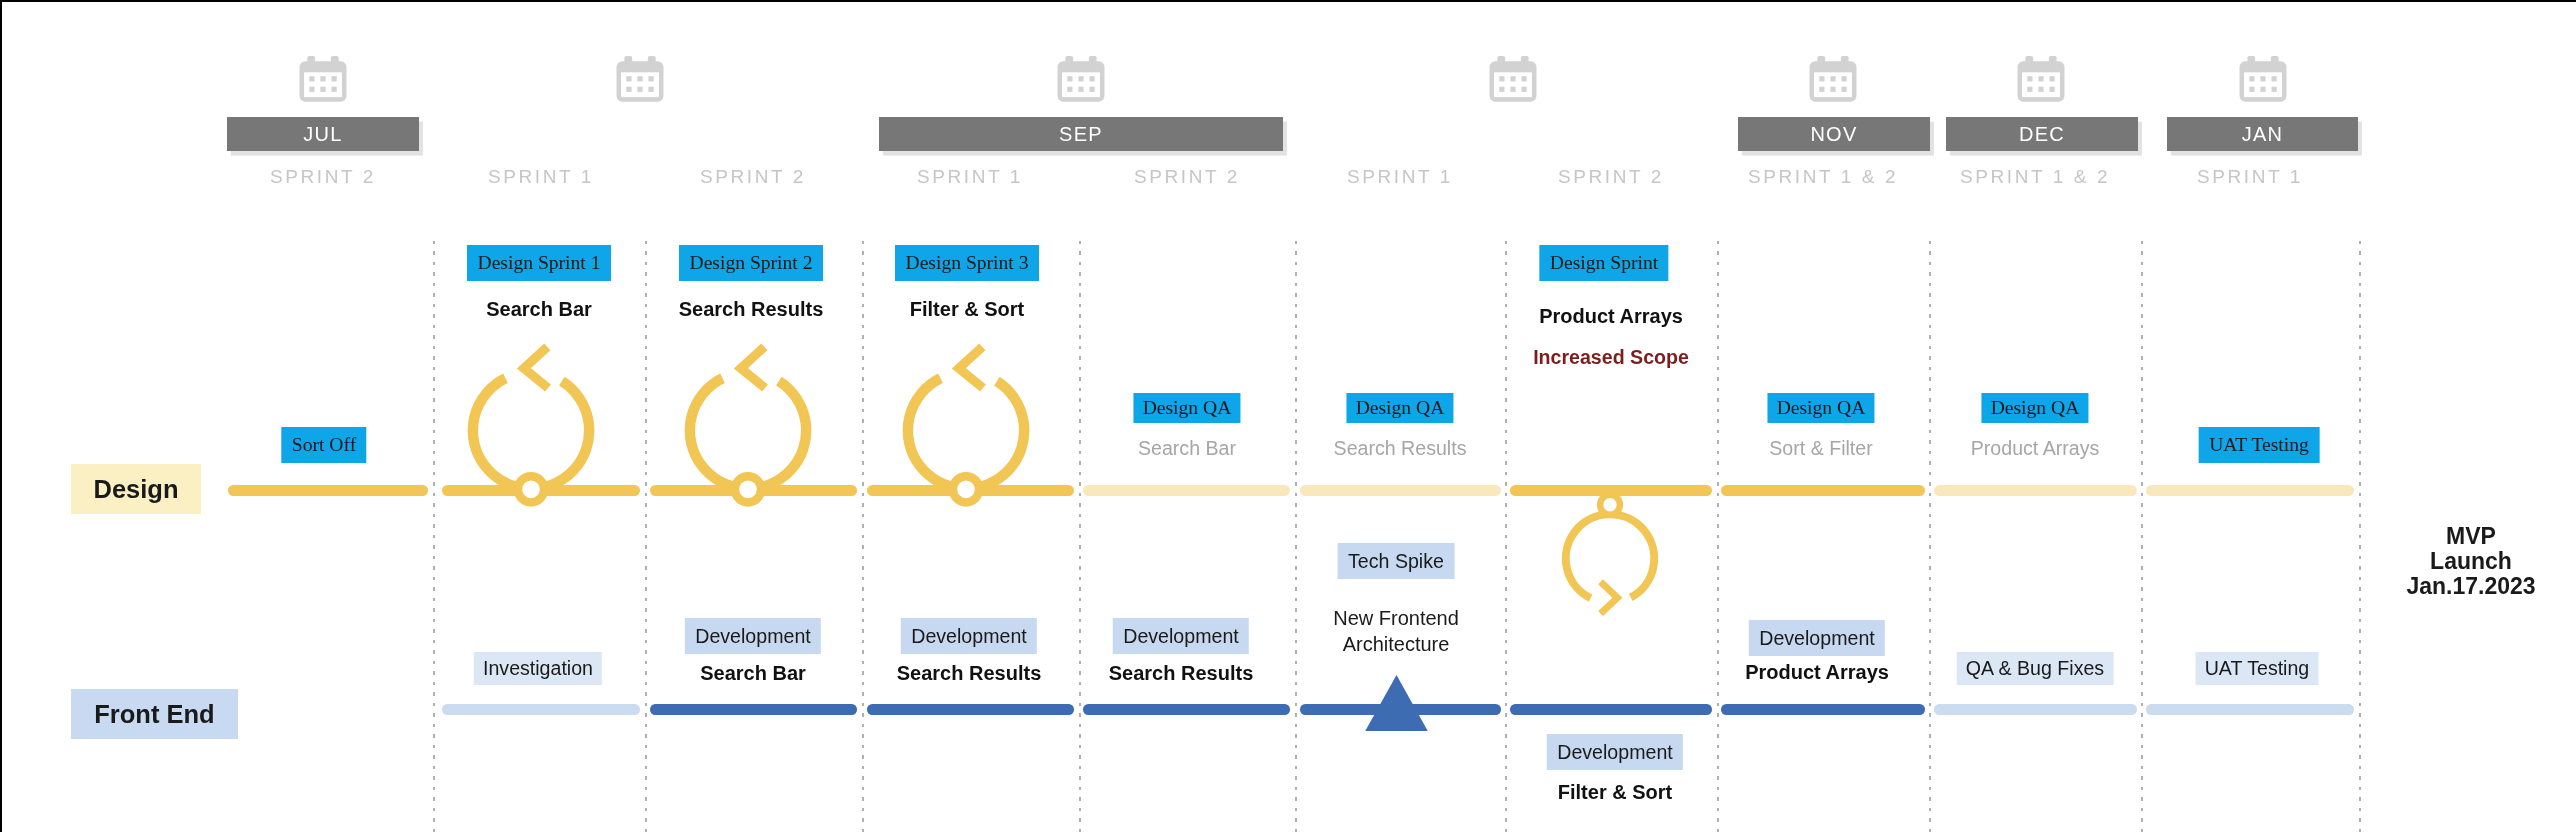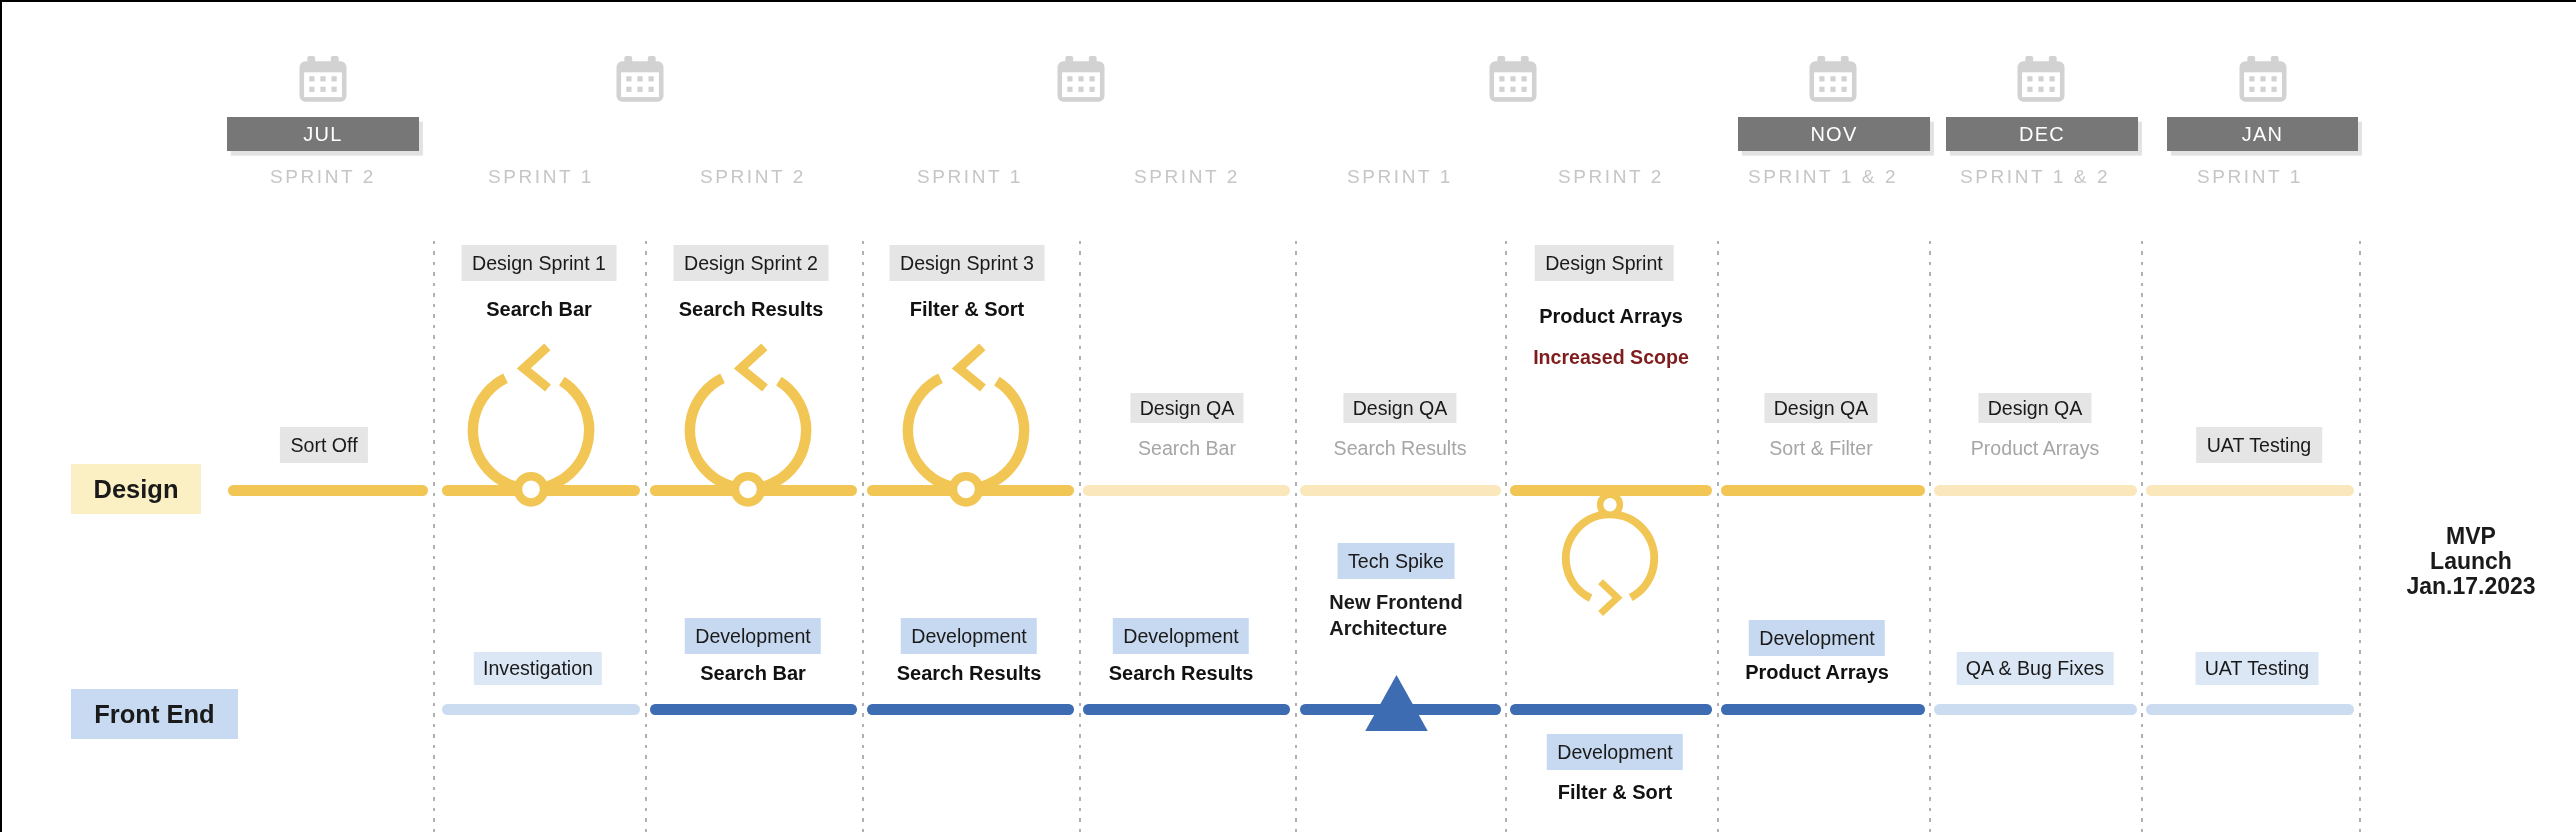--- a/index.html
+++ b/index.html
@@ -26,32 +26,32 @@
 
   .dseg{position:absolute;top:485px;height:11px;border-radius:5.9px;}
   .dseg.bright{background:#F2C655;}
   .dseg.pale{background:#FAE8BC;}
   .fseg{position:absolute;top:704px;height:10.5px;border-radius:5.2px;}
   .fseg.dark{background:#3E6CB3;}
   .fseg.pale{background:#CBDCF1;}
 
   .tag{position:absolute;transform:translateX(-50%);padding:6.5px 10.5px;font-size:19.6px;
     white-space:nowrap;line-height:1.15;}
-  .tag.yellow{background:#e5e5e5;}
+  .tag.yellow{background:#0ea5e9;font-family:Liberation Serif, serif;}
   .tag.qa{padding:3.9px 9.2px;}
   .tag.blue{background:#C6D9F0;}
   .tag.blue-light{background:#DCE7F5;padding:5.2px 9.2px;}
   .feature{position:absolute;transform:translateX(-50%);font-size:20px;font-weight:700;
     white-space:nowrap;color:#111;}
   .subgray{position:absolute;transform:translateX(-50%);font-size:19.6px;color:#a6a6a6;
     white-space:nowrap;}
   .note{position:absolute;transform:translateX(-50%);font-size:19.6px;font-weight:600;
     color:#7f1d1d;white-space:nowrap;}
-  .two-line{position:absolute;transform:translateX(-50%);font-size:20px;font-weight:700;
-    line-height:25.5px;white-space:nowrap;}
+  .two-line{position:absolute;transform:translateX(-50%);font-size:20px;font-weight:400;
+    text-align:center;line-height:25.5px;white-space:nowrap;margin-top:16px;}
   .mvp{position:absolute;left:2376px;top:524px;width:190px;text-align:center;
     font-size:23px;font-weight:700;line-height:25px;}
   svg{display:block;}
 </style>
 </head>
 <body>
 
 <div class="stage">
   <div class="border-top"></div>
   <div class="border-left"></div>
@@ -149,20 +149,21 @@
         <rect x="17" y="31" width="8" height="8"></rect>
         <rect x="34" y="31" width="8" height="8"></rect>
         <rect x="51" y="31" width="8" height="8"></rect>
         <rect x="17" y="47" width="8" height="8"></rect>
         <rect x="34" y="47" width="8" height="8"></rect>
         <rect x="51" y="47" width="8" height="8"></rect>
       </g>
     </svg>
 
   <div class="month-bar" style="left:227px;width:192px">JUL</div>
+  <div class="month-bar" style="left:879px;width:404px">SEP</div>
   <div class="month-bar" style="left:1738px;width:192px">NOV</div>
   <div class="month-bar" style="left:1946px;width:192px">DEC</div>
   <div class="month-bar" style="left:2167px;width:191px">JAN</div>
 
   <div class="sprint-label" style="left:323px">SPRINT 2</div>
   <div class="sprint-label" style="left:541px">SPRINT 1</div>
   <div class="sprint-label" style="left:753px">SPRINT 2</div>
   <div class="sprint-label" style="left:970px">SPRINT 1</div>
   <div class="sprint-label" style="left:1187px">SPRINT 2</div>
   <div class="sprint-label" style="left:1400px">SPRINT 1</div>

